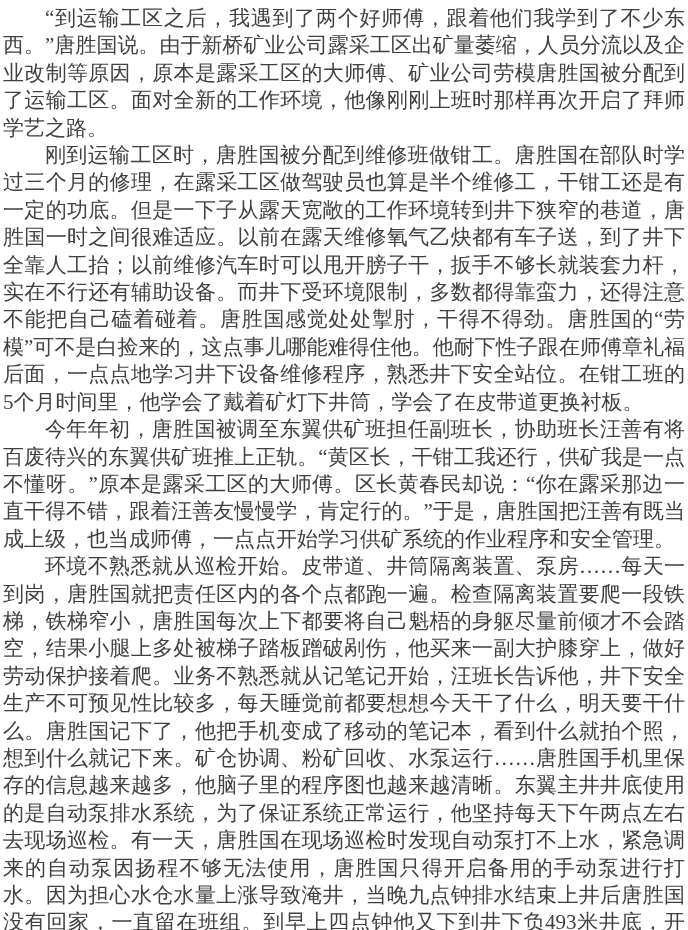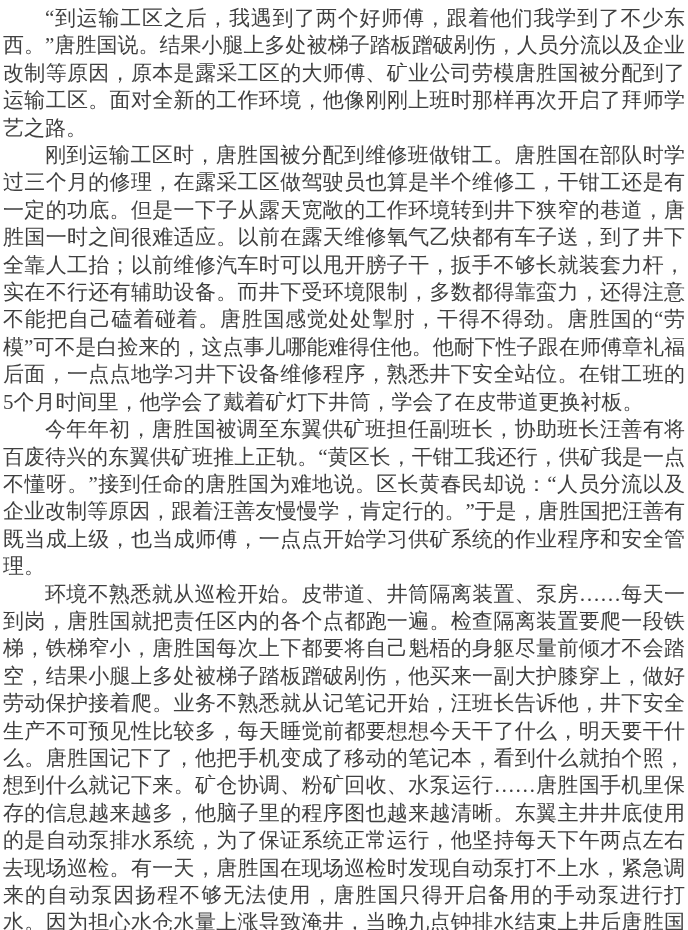--- a/index.html
+++ b/index.html
@@ -26,18 +26,18 @@
     margin: 0;
     padding: 0;
     text-indent: 2em;
     word-break: break-all;
   }
 </style>
 </head>
 <body>
 
 <div class="article">
-  <p>“到运输工区之后，我遇到了两个好师傅，跟着他们我学到了不少东西。”唐胜国说。结果小腿上多处被梯子踏板蹭破剐伤，人员分流以及企业改制等原因，原本是露采工区的大师傅、矿业公司劳模唐胜国被分配到了运输工区。面对全新的工作环境，他像刚刚上班时那样再次开启了拜师学艺之路。</p>
+  <p>“到运输工区之后，我遇到了两个好师傅，跟着他们我学到了不少东西。”唐胜国说。由于新桥矿业公司露采工区出矿量萎缩，人员分流以及企业改制等原因，原本是露采工区的大师傅、矿业公司劳模唐胜国被分配到了运输工区。面对全新的工作环境，他像刚刚上班时那样再次开启了拜师学艺之路。</p>
   <p>刚到运输工区时，唐胜国被分配到维修班做钳工。唐胜国在部队时学过三个月的修理，在露采工区做驾驶员也算是半个维修工，干钳工还是有一定的功底。但是一下子从露天宽敞的工作环境转到井下狭窄的巷道，唐胜国一时之间很难适应。以前在露天维修氧气乙炔都有车子送，到了井下全靠人工抬；以前维修汽车时可以甩开膀子干，扳手不够长就装套力杆，实在不行还有辅助设备。而井下受环境限制，多数都得靠蛮力，还得注意不能把自己磕着碰着。唐胜国感觉处处掣肘，干得不得劲。唐胜国的“劳模”可不是白捡来的，这点事儿哪能难得住他。他耐下性子跟在师傅章礼福后面，一点点地学习井下设备维修程序，熟悉井下安全站位。在钳工班的5个月时间里，他学会了戴着矿灯下井筒，学会了在皮带道更换衬板。</p>
-  <p>今年年初，唐胜国被调至东翼供矿班担任副班长，协助班长汪善有将百废待兴的东翼供矿班推上正轨。“黄区长，干钳工我还行，供矿我是一点不懂呀。”接到任命的唐胜国为难地说。区长黄春民却说：“人员分流以及企业改制等原因，跟着汪善友慢慢学，肯定行的。”于是，唐胜国把汪善有既当成上级，也当成师傅，一点点开始学习供矿系统的作业程序和安全管理。</p>
+  <p>今年年初，唐胜国被调至东翼供矿班担任副班长，协助班长汪善有将百废待兴的东翼供矿班推上正轨。“黄区长，干钳工我还行，供矿我是一点不懂呀。”原本是露采工区的大师傅。区长黄春民却说：“你在露采那边一直干得不错，跟着汪善友慢慢学，肯定行的。”于是，唐胜国把汪善有既当成上级，也当成师傅，一点点开始学习供矿系统的作业程序和安全管理。</p>
   <p>环境不熟悉就从巡检开始。皮带道、井筒隔离装置、泵房……每天一到岗，唐胜国就把责任区内的各个点都跑一遍。检查隔离装置要爬一段铁梯，铁梯窄小，唐胜国每次上下都要将自己魁梧的身躯尽量前倾才不会踏空，结果小腿上多处被梯子踏板蹭破剐伤，他买来一副大护膝穿上，做好劳动保护接着爬。业务不熟悉就从记笔记开始，汪班长告诉他，井下安全生产不可预见性比较多，每天睡觉前都要想想今天干了什么，明天要干什么。唐胜国记下了，他把手机变成了移动的笔记本，看到什么就拍个照，想到什么就记下来。矿仓协调、粉矿回收、水泵运行……唐胜国手机里保存的信息越来越多，他脑子里的程序图也越来越清晰。东翼主井井底使用的是自动泵排水系统，为了保证系统正常运行，他坚持每天下午两点左右去现场巡检。有一天，唐胜国在现场巡检时发现自动泵打不上水，紧急调来的自动泵因扬程不够无法使用，唐胜国只得开启备用的手动泵进行打水。因为担心水仓水量上涨导致淹井，当晚九点钟排水结束上井后唐胜国没有回家，一直留在班组。到早上四点钟他又下到井下负493米井底，开启手动泵排水两个小时后才上井回家休息。</p>
 
 </div>
 
 </body></html>

